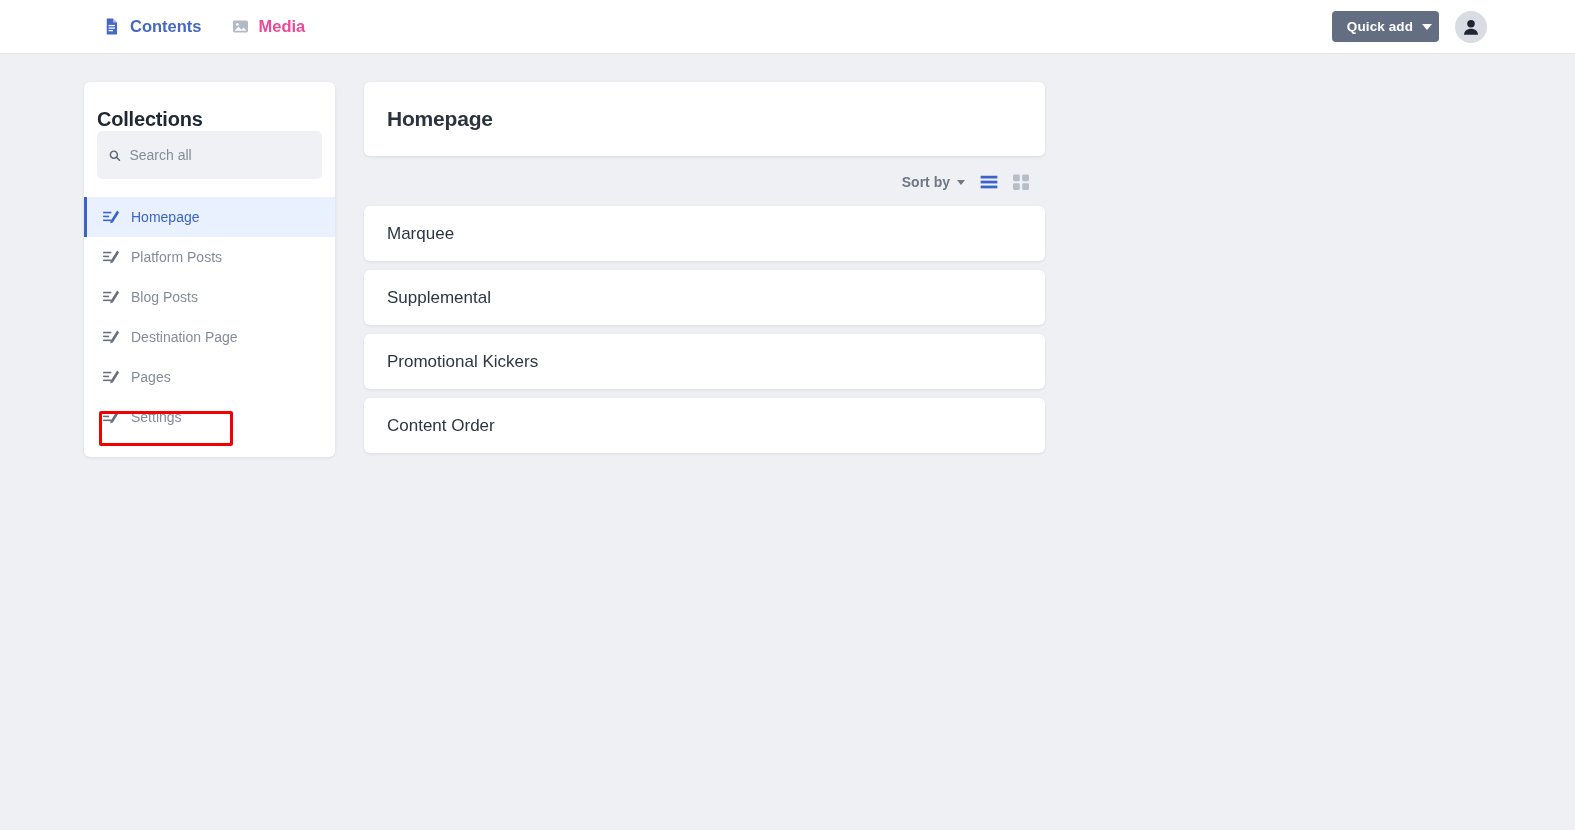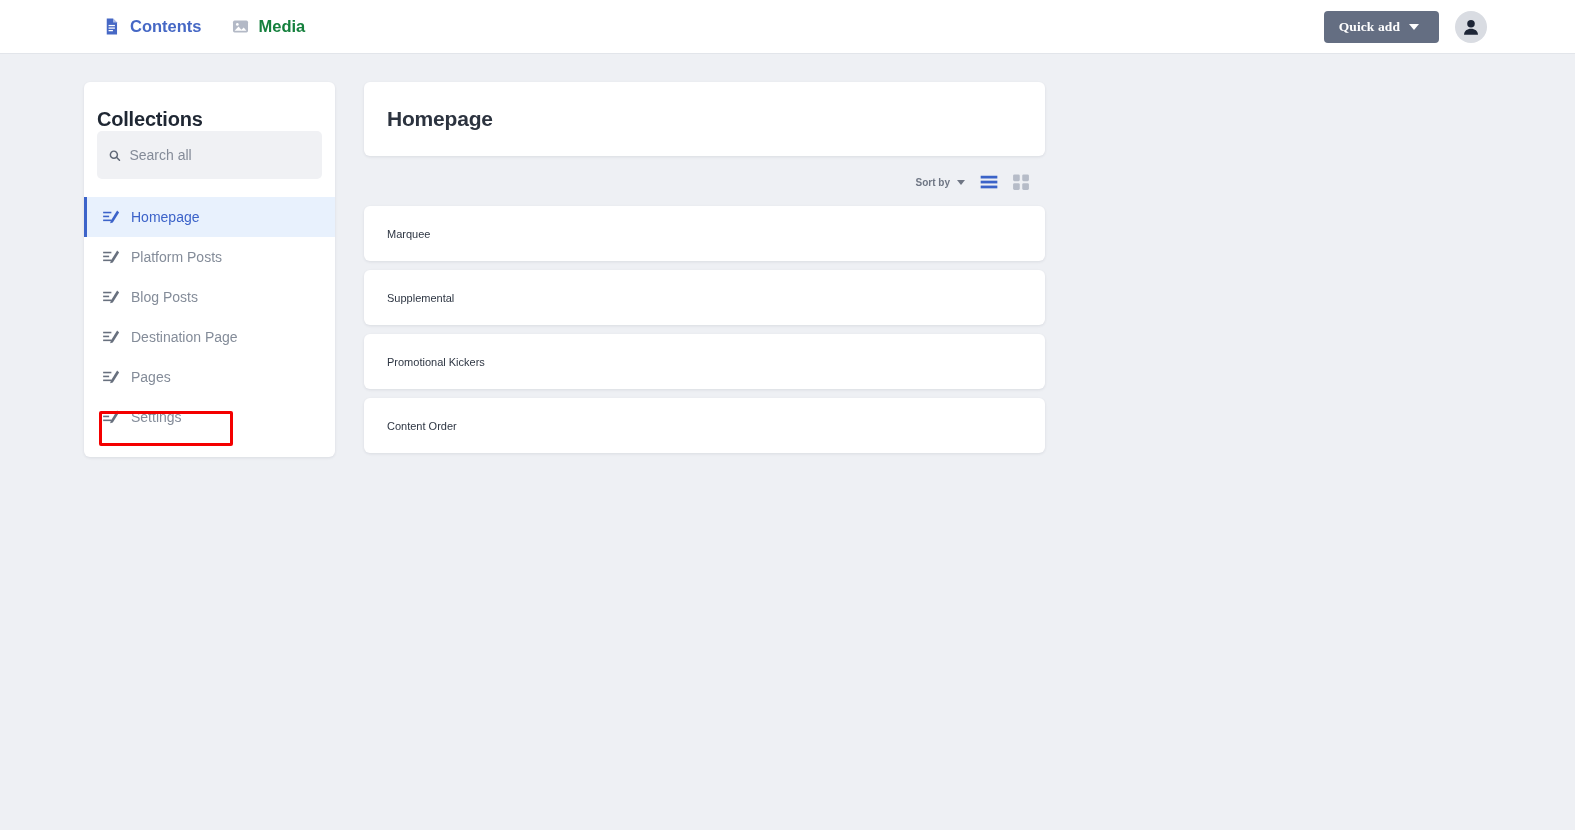--- a/index.html
+++ b/index.html
@@ -33,39 +33,39 @@
   .navitem {
     display: flex;
     align-items: center;
     gap: 9px;
     font-size: 16.5px;
     font-weight: bold;
     cursor: pointer;
     padding: 4px 2px;
   }
   .navitem.active { color: #4668c5; }
-  .navitem.inactive { color: #15803d; }
+  .navitem.inactive { color: #ec4899; }
   .navitem .ico { display: flex; align-items: center; }
 
   .topright {
     margin-left: auto;
     display: flex;
     align-items: center;
     gap: 16px;
     margin-right: 88px;
   }
   .quickadd {
     background: #646e82;
     color: #ffffff;
     border: none;
     border-radius: 4px;
-    font-family: Liberation Serif, serif;
+    font-family: Liberation Sans, sans-serif;
     font-size: 13.5px;
     font-weight: bold;
-    padding: 8px 20px 8px 15px;
+    padding: 8px 7px 8px 15px;
     display: flex;
     align-items: center;
     gap: 9px;
     cursor: pointer;
     letter-spacing: 0.1px;
   }
   .caret-down {
     width: 0; height: 0;
     border-left: 5px solid transparent;
     border-right: 5px solid transparent;
@@ -183,21 +183,21 @@
     justify-content: flex-end;
     gap: 14px;
     height: 48px;
     padding-right: 14px;
     margin-top: 2px;
   }
   .sortby {
     display: flex;
     align-items: center;
     gap: 7px;
-    font-size: 10px;
+    font-size: 14px;
     font-weight: bold;
     color: #6f7684;
     cursor: pointer;
   }
   .caret-sm {
     width: 0; height: 0;
     border-left: 4.5px solid transparent;
     border-right: 4.5px solid transparent;
     border-top: 5.5px solid #6f7684;
   }
@@ -206,21 +206,21 @@
 
   .cards { display: flex; flex-direction: column; gap: 9px; }
   .card {
     background: #ffffff;
     border-radius: 6px;
     box-shadow: 0 1px 3px rgba(40,50,70,0.10);
     height: 55px;
     display: flex;
     align-items: center;
     padding: 0 23px;
-    font-size: 11px;
+    font-size: 17px;
     color: #2e3643;
     cursor: pointer;
   }
 </style>
 </head>
 <body>
 
 <div class="topbar">
   <div class="topnav">
 

